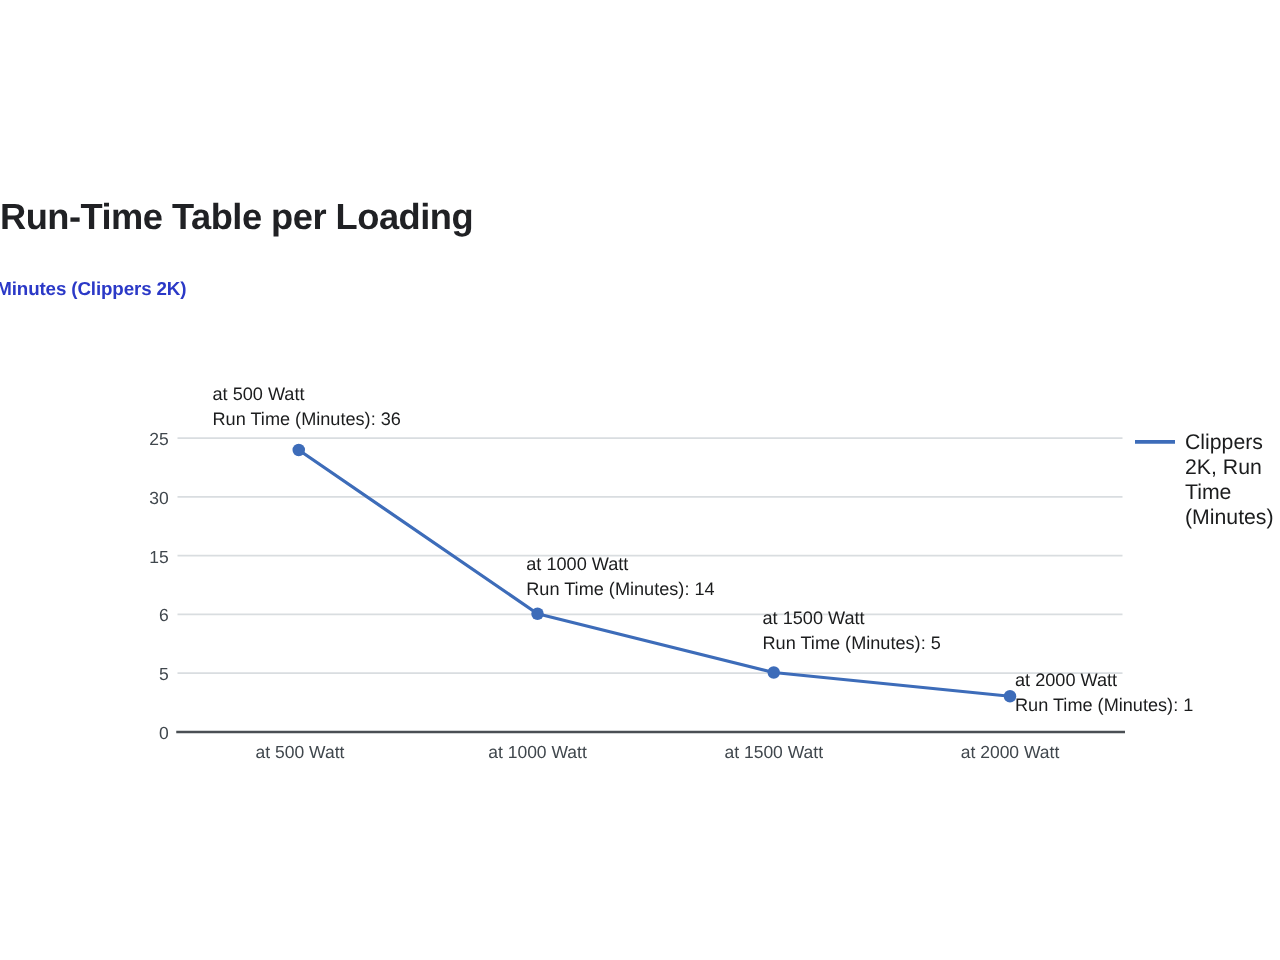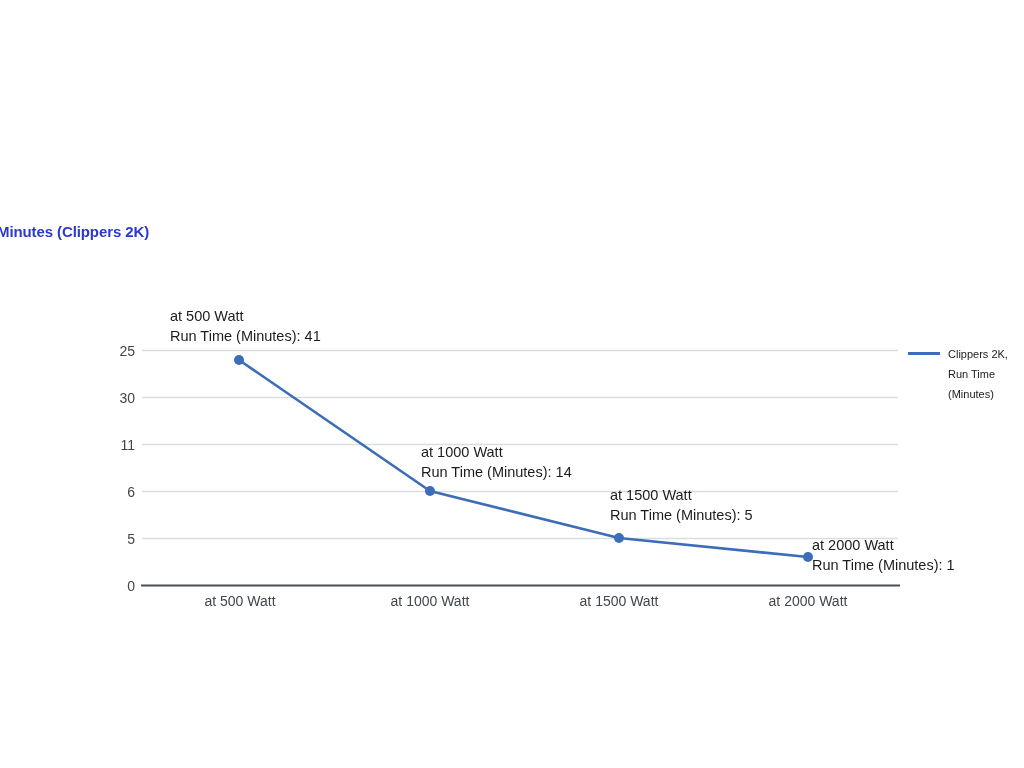--- a/index.html
+++ b/index.html
@@ -104,31 +104,32 @@
   }
   #legend-swatch {
     flex: 0 0 auto;
     width: 32px;
     height: 3px;
     background: #3d6cb9;
     margin-top: 8px;
     margin-right: 8px;
   }
   #legend-label {
-    font-size: 11px;
+    font-size: 17px;
     color: #1b1c1d;
     line-height: 20px;
     width: 76px;
   }
 </style>
 </head>
 <body>
 
 <div id="slide">
 
+  <div id="chart-title">Run-Time Table per Loading</div>
   <div id="chart-subtitle">Minutes (Clippers 2K)</div>
 
   <div id="chart-area">
 
     <svg id="plot-svg" width="1024" height="330">
 
       <g stroke="#d9dde0" stroke-width="1.4">
         <line x1="142" y1="60.5" x2="898" y2="60.5"></line>
         <line x1="142" y1="107.5" x2="898" y2="107.5"></line>
         <line x1="142" y1="154.5" x2="898" y2="154.5"></line>
@@ -143,33 +144,33 @@
       <g fill="#3d6cb9">
         <circle cx="239" cy="70" r="5"></circle>
         <circle cx="430" cy="201" r="5"></circle>
         <circle cx="619" cy="248" r="5"></circle>
         <circle cx="808" cy="267" r="5"></circle>
       </g>
     </svg>
 
     <div class="y-tick" style="left:95px; top:54px;text-align:right;">25</div>
     <div class="y-tick" style="left:95px; top:101px;">30</div>
-    <div class="y-tick" style="left:95px; top:148px;">11</div>
+    <div class="y-tick" style="left:95px; top:148px;">15</div>
     <div class="y-tick" style="left:95px; top:195px;">6</div>
     <div class="y-tick" style="left:95px; top:242px;">5</div>
     <div class="y-tick" style="left:95px; top:289px;">0</div>
 
     <div class="x-tick" style="left:145px;">at 500 Watt</div>
     <div class="x-tick" style="left:335px;">at 1000 Watt</div>
     <div class="x-tick" style="left:524px;">at 1500 Watt</div>
     <div class="x-tick" style="left:713px;">at 2000 Watt</div>
 
     <div class="point-label" style="left:170px; top:16px;">
       <div>at 500 Watt</div>
-      <div>Run Time (Minutes): 41</div>
+      <div>Run Time (Minutes): 36</div>
     </div>
 
     <div class="point-label" style="left:421px; top:152px;">
       <div>at 1000 Watt</div>
       <div>Run Time (Minutes): 14</div>
     </div>
 
     <div class="point-label" style="left:610px; top:195px;">
       <div>at 1500 Watt</div>
       <div>Run Time (Minutes): 5</div>

